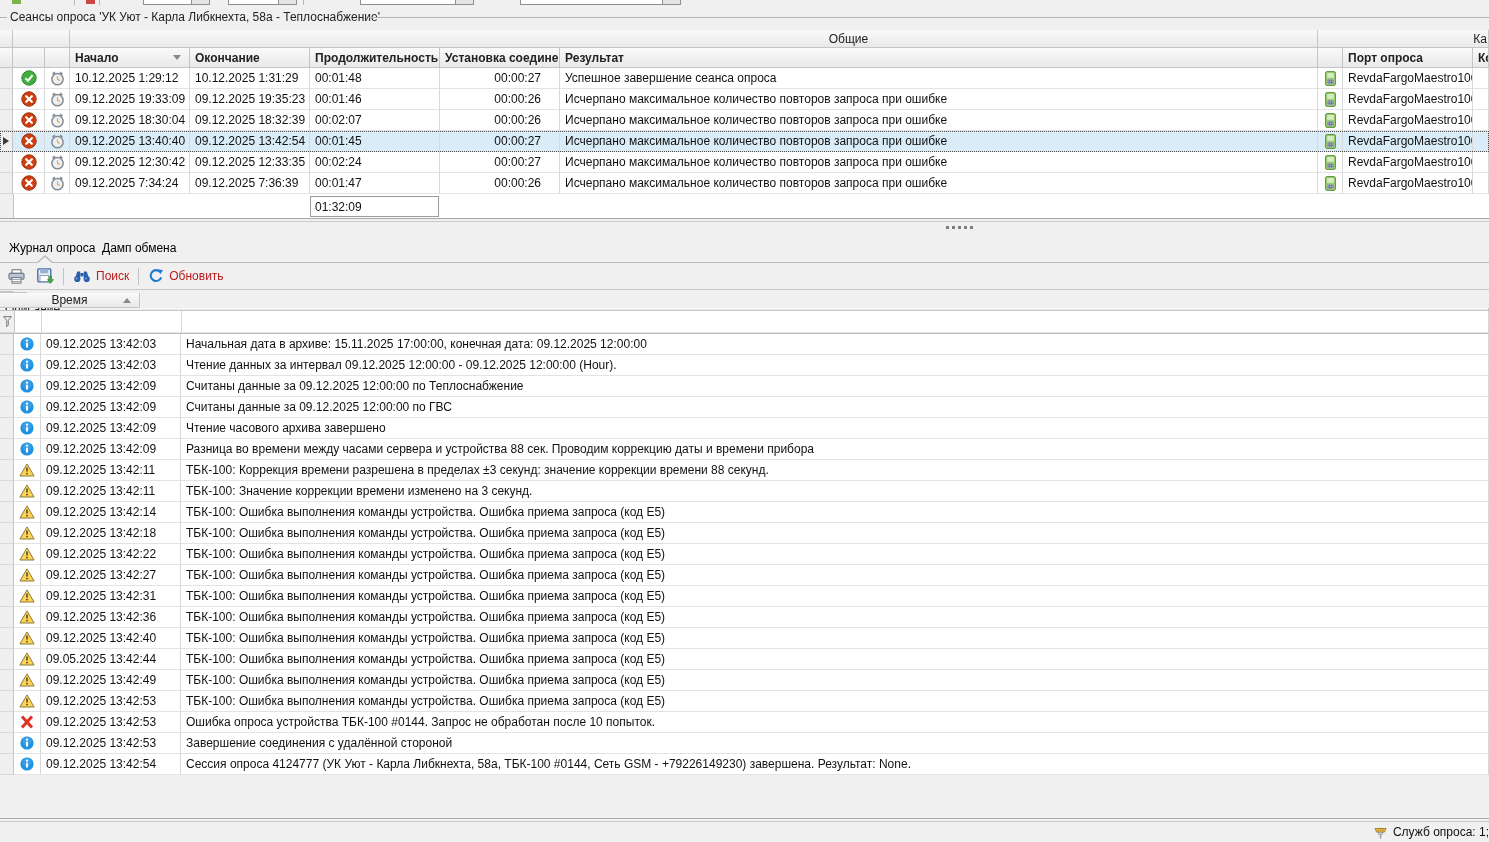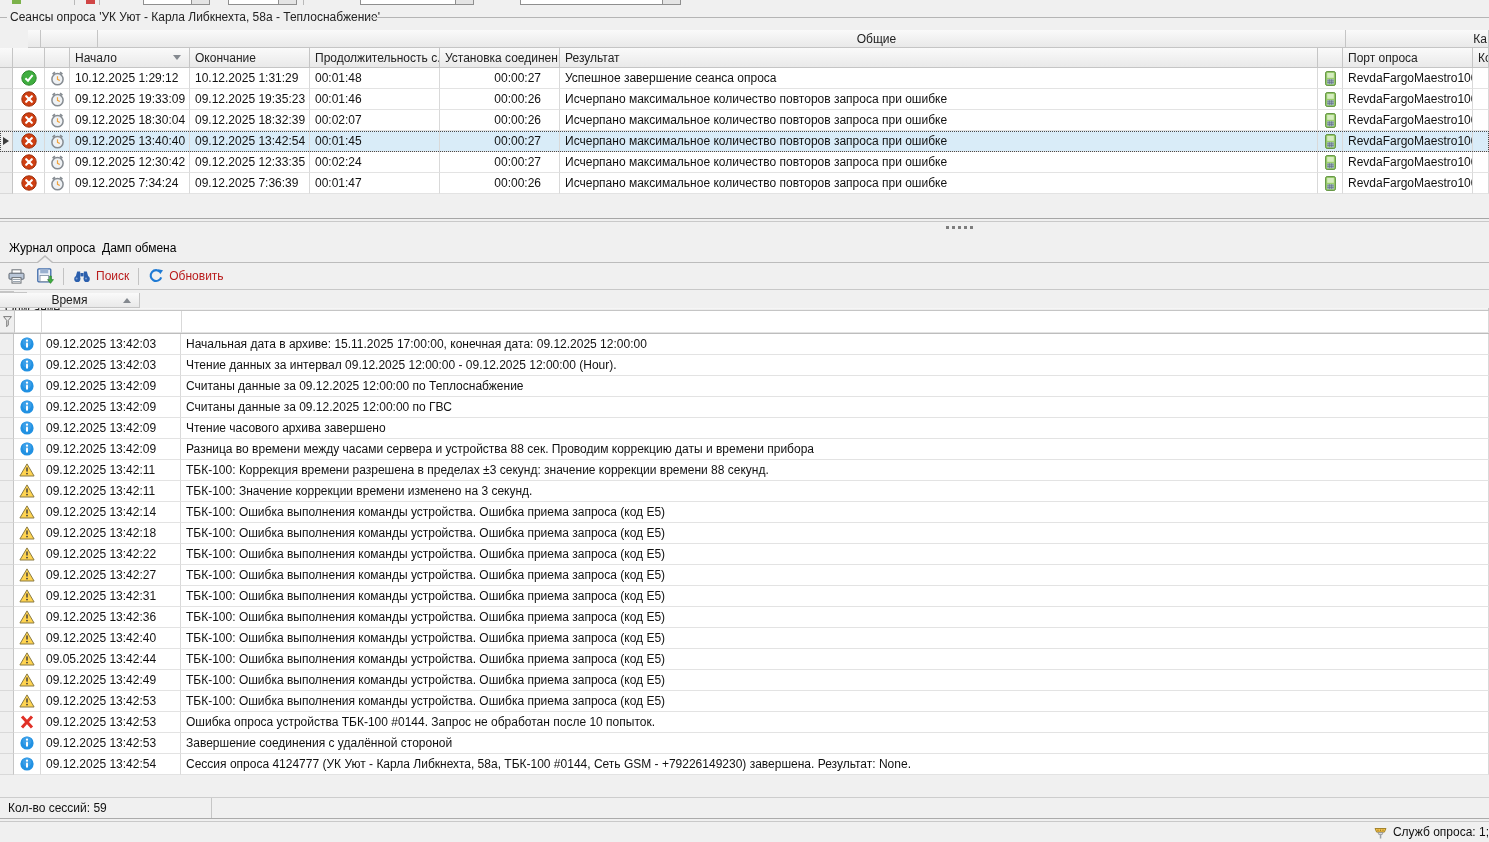--- a/index.html
+++ b/index.html
@@ -102,32 +102,32 @@
   <div class="abs frag-combo" style="left:520px;width:161px;">
       <span class="btn"></span>
     </div>
 
   <div class="abs gb-line" style="left:0;width:7px;"></div>
   <div class="abs gb-title">Сеансы опроса 'УК Уют - Карла Либкнехта, 58а - Теплоснабжение'</div>
   <div class="abs gb-line" style="left:368px;width:1121px;"></div>
 
   <div class="abs" style="left:0;top:30px;width:1489px;">
 
-    <div class="hrow" style="height:18px;margin-left:28px;">
+    <div class="hrow" style="height:18px;">
       <div class="hc w-ind"></div>
       <div class="hc" style="width:57px;"></div>
       <div class="hc band1" style="width:1248px;">
           <span>Общие</span>
         </div>
       <div class="hc band2 w-ko">
           <span>Ка</span>
         </div>
     </div>
 
-    <div class="hrow" style="height:20px;">
+    <div class="hrow" style="height:20px;font-weight:bold;">
       <div class="hc w-ind"></div>
       <div class="hc w-st"></div>
       <div class="hc w-clk"></div>
       <div class="hc w-start">
           <span>Начало</span>
           <span class="sort-desc"></span>
         </div>
       <div class="hc w-end">
           <span>Окончание</span>
         </div>
@@ -354,20 +354,26 @@
         <rect x="2.2" y="2" width="6.6" height="4.8" fill="#d5ecc0"></rect>
         <rect x="2.2" y="8.2" width="6.6" height="5" fill="#9fb0c2"></rect>
         <path d="M2.2 9.8 h6.6 M2.2 11.5 h6.6 M4.4 8.2 v5 M6.6 8.2 v5" stroke="#5f6e7e" stroke-width="0.6"></path>
       </svg>
     </div>
     <div class="dc w-port">RevdaFargoMaestro100</div>
     <div class="dc w-ko"></div>
   </div>
 </div>
 
+    <div class="footer-strip" style="position:relative;height:24px;display:flex;">
+      <div class="ind w-ind" style="height:100%;"></div>
+      <div class="footer-box">
+          <span>01:32:09</span>
+        </div>
+    </div>
   </div>
 
   <div class="abs split-l1" style="left:0;top:218px;width:1489px;"></div>
   <div class="abs split-l1" style="left:0;top:221px;width:1489px;background:#c9c9c9;"></div>
   <div class="abs split-dots" style="left:946px;top:226px;">
       <i></i>
       <i></i>
       <i></i>
       <i></i>
       <i></i>
@@ -751,24 +757,20 @@
         <rect x="6" y="5.6" width="2" height="5.1" rx="1" fill="#fff"></rect>
       </svg>
 
     </div>
     <div class="dc l-time">09.12.2025 13:42:54</div>
     <div class="dc l-desc">Сессия опроса 4124777 (УК Уют - Карла Либкнехта, 58а, ТБК-100 #0144, Сеть GSM - +79226149230) завершена. Результат: None.</div>
   </div>
 </div>
   </div>
 
-  <div class="abs statusbar" style="left:0;top:797px;width:1489px;height:21px;">
-    <span style="padding:0 8px;">Кол-во сессий: 59</span>
-    <div class="vsep" style="margin-left:96px;"></div>
-  </div>
   <div class="abs dline" style="left:0;top:818px;width:1489px;"></div>
   <div class="abs dline" style="left:0;top:821px;width:1489px;background:#c9c9c9;"></div>
 
   <div class="abs bottom-right" style="right:0;top:825px;">
     <svg width="15" height="13" viewBox="0 0 15 13">
       <path d="M2 2.5 h11 l-1.6 3.6 H3.6 Z" fill="#f2c04a" stroke="#9a7a20" stroke-width="0.9"></path>
       <circle cx="5" cy="4.2" r="0.6" fill="#8a6a1a"></circle>
         <circle cx="7.5" cy="4.2" r="0.6" fill="#8a6a1a"></circle>
         <circle cx="10" cy="4.2" r="0.6" fill="#8a6a1a"></circle>
       <path d="M5 6.5 h5 l-0.8 2 H5.8 Z" fill="#d9d9d9" stroke="#8a8a8a" stroke-width="0.7"></path>

